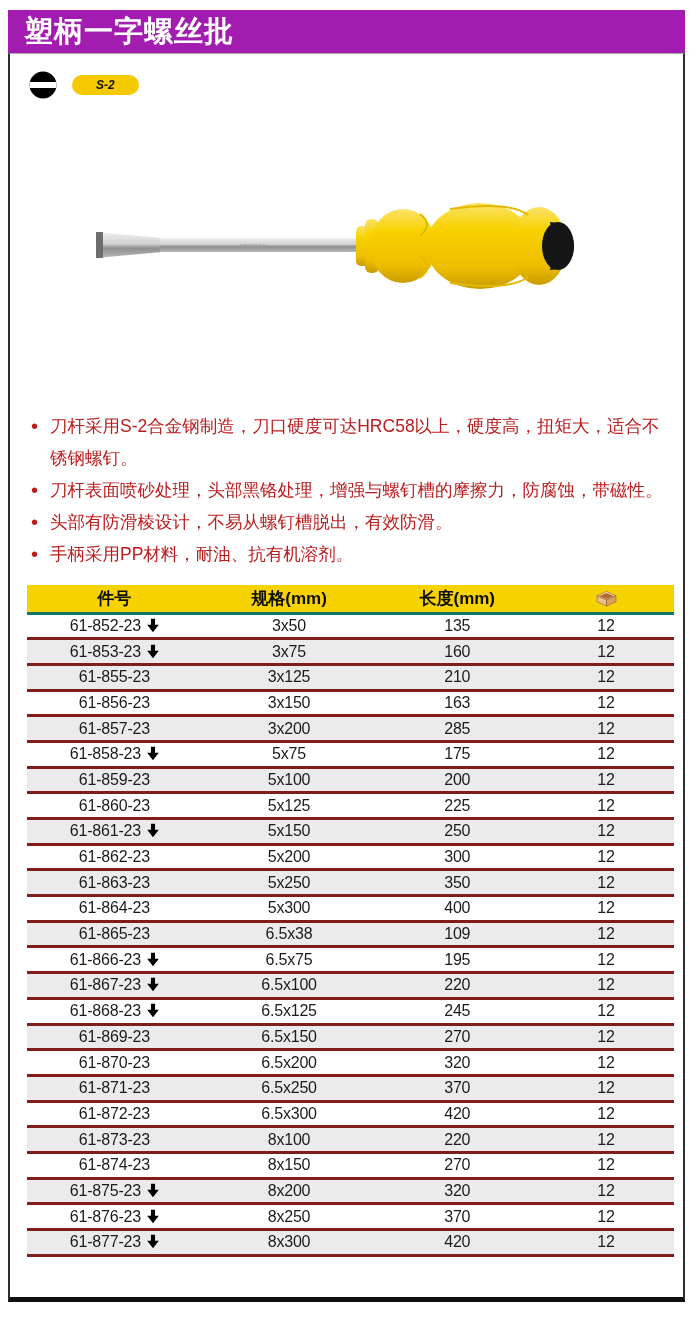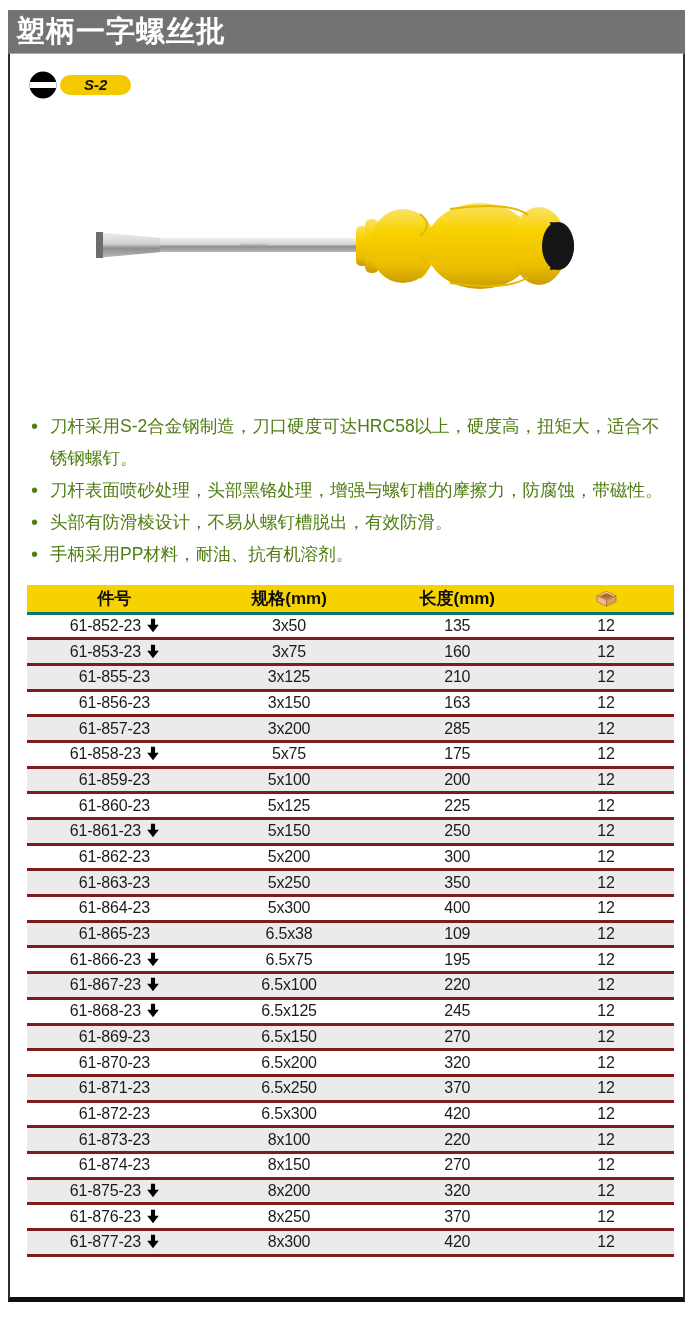--- a/index.html
+++ b/index.html
@@ -3,47 +3,47 @@
 <meta charset="utf-8">
 <style>
   * { margin:0; padding:0; box-sizing:border-box; }
   html,body { background:#ffffff; }
   body { font-family:"Liberation Sans","DejaVu Sans",sans-serif; }
   .page { position:relative; width:697px; height:1328px; background:#ffffff; overflow:hidden; }
 
   
   .title-bar {
     position:absolute; left:8px; top:10px; width:677px; height:43px;
-    background:#737373; display:flex; align-items:center; padding-left:8px;
+    background:#a21caf; display:flex; align-items:center; padding-left:16px;
   }
   .title-bar h1 { color:#ffffff; font-size:29px; font-weight:bold; letter-spacing:1px; }
 
   
   .content {
     position:absolute; left:8px; top:53px; width:677px; height:1249px;
     background:#ffffff;
     border-left:2px solid #2e2e2e; border-right:2px solid #2e2e2e;
     border-top:1px solid #a9a9a9; border-bottom:5px solid #101010;
   }
 
   
   .badge-row { position:absolute; left:19px; top:17px; height:28px; display:flex; align-items:center; }
   .tip-icon { width:28px; height:28px; display:block; }
   .grade-badge {
-    display:inline-block; margin-left:3px; height:20px; line-height:20px;
+    display:inline-block; margin-left:15px; height:20px; line-height:20px;
     padding:0 24px; background:#f5c900; border-radius:10px;
-    font-size:15px; font-weight:bold; font-style:italic; color:#111111; text-align:center;
+    font-size:12px; font-weight:bold; font-style:italic; color:#111111; text-align:center;
   }
 
   
   .product-image { position:absolute; left:80px; top:135px; width:505px; height:115px; }
 
   
   .features { position:absolute; left:19px; top:356px; width:645px; list-style:none;
-    font-size:17.5px; line-height:32px; color:#4d7c0f; }
+    font-size:17.5px; line-height:32px; color:#b91c1c; }
   .features li { position:relative; padding-left:21px; }
   .features li::before { content:"•"; position:absolute; left:2px; top:0; font-size:20px; }
 
   
   .spec-table-wrap { position:absolute; left:17px; top:531px; width:647px; }
   table { border-collapse:collapse; table-layout:fixed; width:647px; }
   col.c1 { width:27%; } col.c2 { width:27%; } col.c3 { width:25%; } col.c4 { width:21%; }
   thead th {
     background:#f6d200; height:28px; padding:0; text-align:center;
     font-size:17px; font-weight:bold; color:#0d0d0d; border-bottom:3px solid #0f766e;

